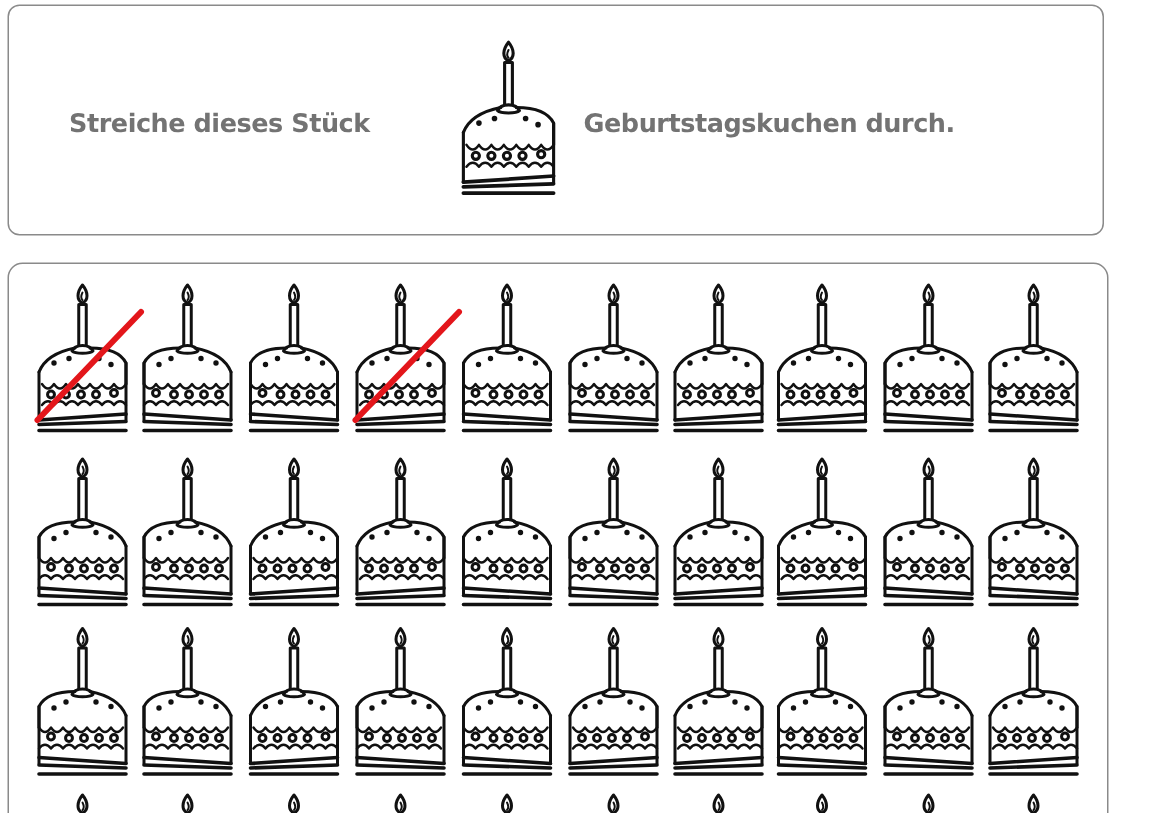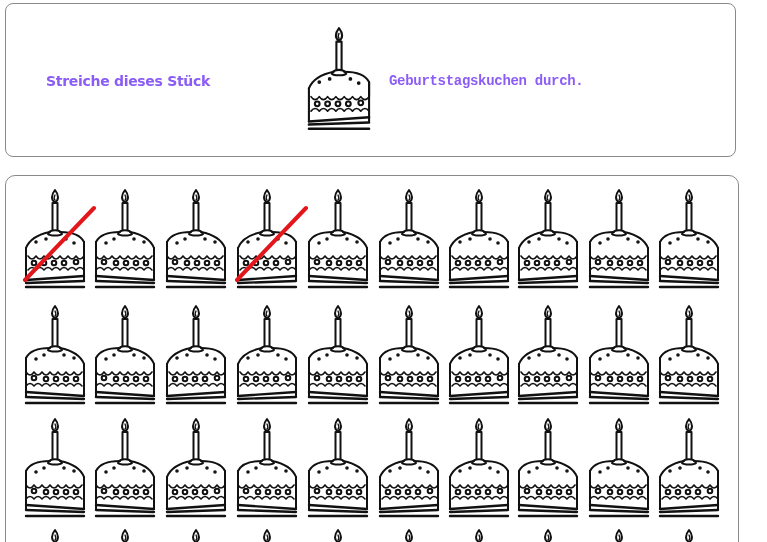--- a/index.html
+++ b/index.html
@@ -2,25 +2,25 @@
 <html><head>
 <meta charset="utf-8">
 <style>
   html, body { margin:0; padding:0; background:#ffffff; }
   body { width:767px; height:542px; overflow:hidden; position:relative; font-family:"DejaVu Sans", sans-serif; }
   .instr-box {
     position:absolute; left:5px; top:3px; width:731px; height:154px;
     border:1.5px solid #8a8a8a; border-radius:8px; box-sizing:border-box; background:#fff;
   }
   .instr-text {
-    position:absolute; top:73px; font-weight:bold; font-size:14px; color:#8b5cf6; letter-spacing:-0.3px;
+    position:absolute; top:73px; font-weight:bold; font-size:17px; color:#737373; letter-spacing:-0.3px;
     font-family:"DejaVu Sans", sans-serif; white-space:nowrap;
   }
   .instr-left { left:46px; }
-  .instr-right { left:389px;font-family:Liberation Mono, monospace; }
+  .instr-right { left:389px; }
   .target-cake { position:absolute; left:303px; top:24px; width:72px; height:112px; }
   .grid-box {
     position:absolute; left:5px; top:175px; width:734px; height:400px;
     border:1.5px solid #8a8a8a; border-radius:10px; box-sizing:border-box; background:#fff;
   }
   .cake { position:absolute; width:66px; height:108px; }
   .cross { position:absolute; pointer-events:none; }
 </style>
 </head>
 <body>

